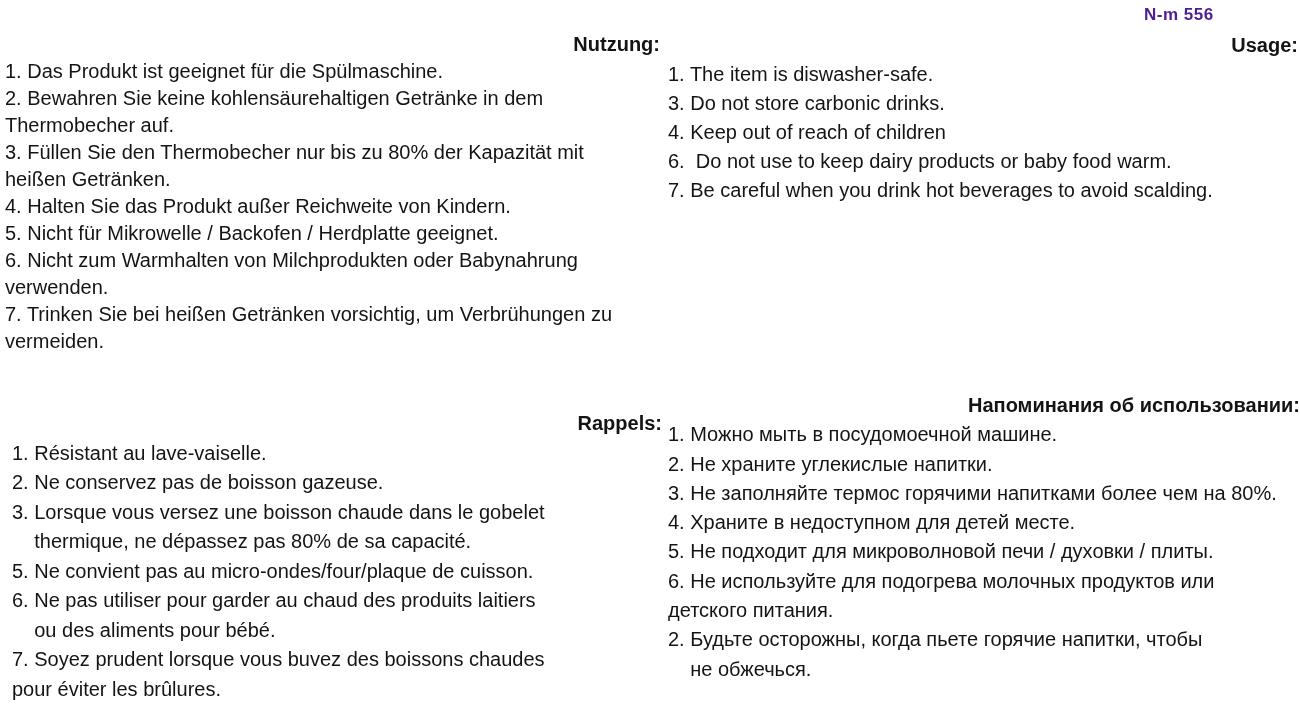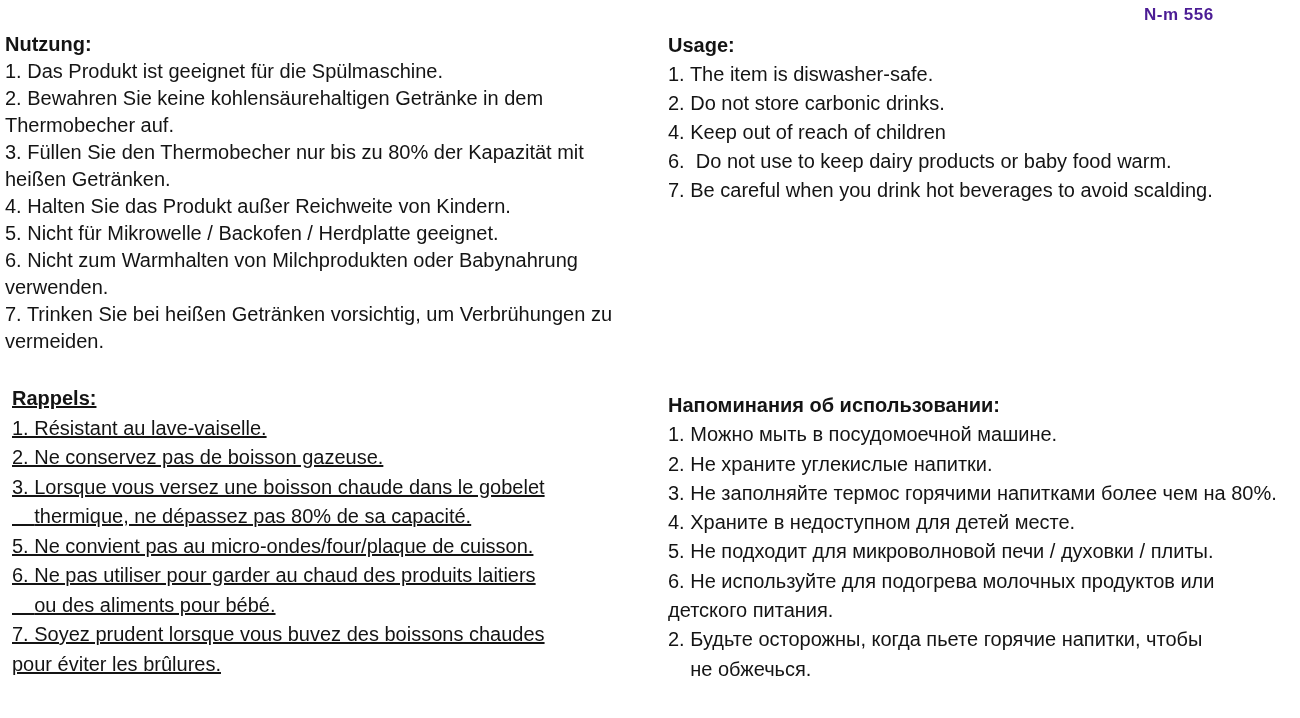--- a/index.html
+++ b/index.html
@@ -28,45 +28,45 @@
     letter-spacing: 0.5px;
     color: #4c1d95;
     white-space: nowrap;
   }
   .section {
     position: absolute;
   }
   .section .heading {
     font-weight: 700;
     white-space: pre-wrap;
+    text-align: right;
   }
   .section .item {
     white-space: pre-wrap;
   }
   .section-german {
     left: 5px;
     top: 31px;
     width: 655px;
     font-size: 20px;
     line-height: 27px;
   }
   .section-english {
     left: 668px;
     top: 31px;
     width: 630px;
     font-size: 20px;
     line-height: 29px;
   }
   .section-french {
     left: 12px;
-    top: 384px;
+    top: 409px;
     width: 650px;
     font-size: 20px;
     line-height: 29.5px;
-    text-decoration: underline;
   }
   .section-russian {
     left: 668px;
     top: 391px;
     width: 632px;
     font-size: 20px;
     line-height: 29.3px;
   }
 </style>
 </head>
@@ -90,21 +90,21 @@
 verwenden.</div>
         <div class="item">7. Trinken Sie bei heißen Getränken vorsichtig, um Verbrühungen zu
 vermeiden.</div>
       </div>
   </div>
 
   <div class="section section-english">
     <div class="heading">Usage:</div>
     <div class="items">
         <div class="item">1. The item is diswasher-safe.</div>
-        <div class="item">2. Do not store carbonic drinks.</div>
+        <div class="item">3. Do not store carbonic drinks.</div>
         <div class="item">4. Keep out of reach of children</div>
         <div class="item">6.  Do not use to keep dairy products or baby food warm.</div>
         <div class="item">7. Be careful when you drink hot beverages to avoid scalding.</div>
       </div>
   </div>
 
   <div class="section section-french">
     <div class="heading">Rappels:</div>
     <div class="items">
         <div class="item">1. Résistant au lave-vaiselle.</div>

